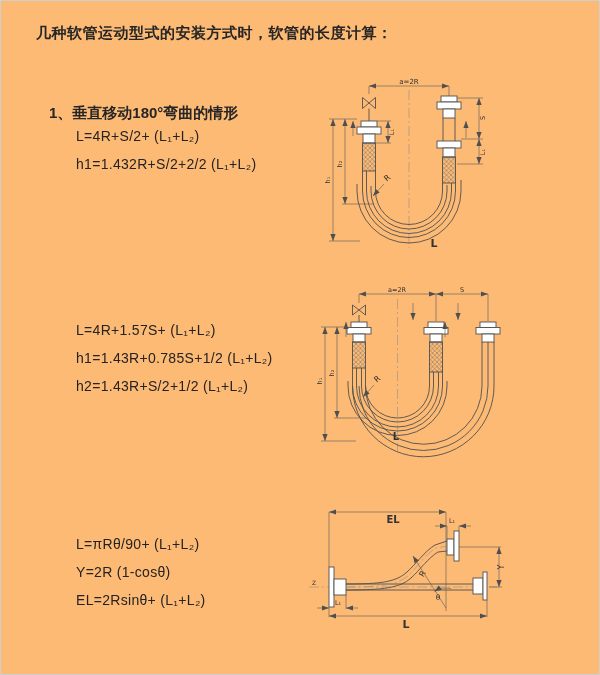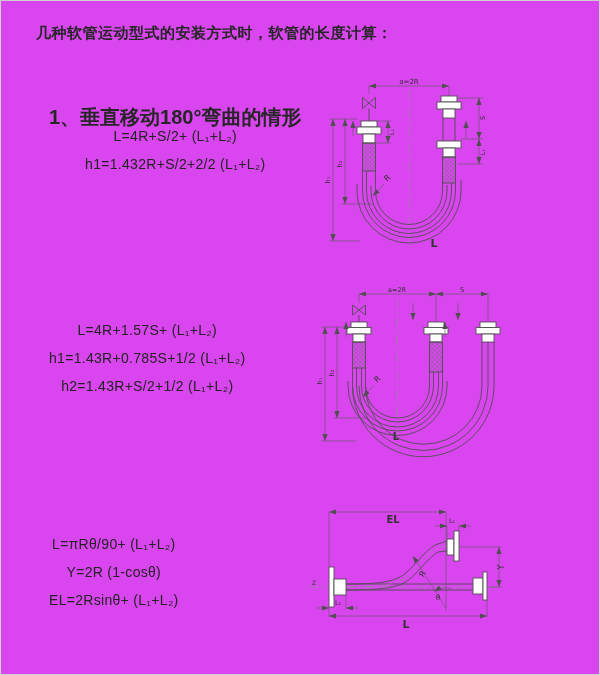--- a/index.html
+++ b/index.html
@@ -1,31 +1,30 @@
 <!DOCTYPE html>
 <html><head>
 <meta charset="utf-8">
 <style>
   html,body { margin:0; padding:0; background:#ffffff; }
   .page {
-    position:relative; width:600px; height:675px; background:#d946ef;
+    position:relative; width:600px; height:675px; background:#fdba74;
     border:1px solid #cfcfcf; box-sizing:border-box; overflow:hidden;
     font-family:"Liberation Sans","DejaVu Sans",sans-serif; color:#2b2b2b;
   }
   .title {
     position:absolute; left:35px; top:23px;
     font-size:15px; font-weight:700; letter-spacing:0.5px; color:#262626;
   }
   .sec { position:absolute; left:48px; }
-  .sec .heading { font-size:20px; font-weight:700; color:#262626; height:18px; }
+  .sec .heading { font-size:15px; font-weight:700; color:#262626; height:18px; }
   .sec .formula {
-    font-size:14px; line-height:28px; height:28px;
+    margin-left:27px; font-size:14px; line-height:28px; height:28px;
     color:#232323; letter-spacing:0.3px;
     font-family:"Liberation Sans","DejaVu Sans",sans-serif;
-    text-align:center;
   }
   .sec .formula:first-of-type { margin-top:11px; }
   .diag { position:absolute; }
   .ln   { stroke:#4f4f4f; stroke-width:0.9; fill:none; }
   .thin { stroke:#5a5a5a; stroke-width:0.6; fill:none; }
   .cl   { stroke:#909090; stroke-width:0.6; fill:none; stroke-dasharray:10 3 2 3; }
   .fl   { fill:#fefefe; stroke:#4f4f4f; stroke-width:0.9; }
   .braid{ fill:url(#xh); stroke:#4f4f4f; stroke-width:0.9; }
   svg text { font-family:"DejaVu Sans","Liberation Sans",sans-serif; fill:#333333; }
 </style>

